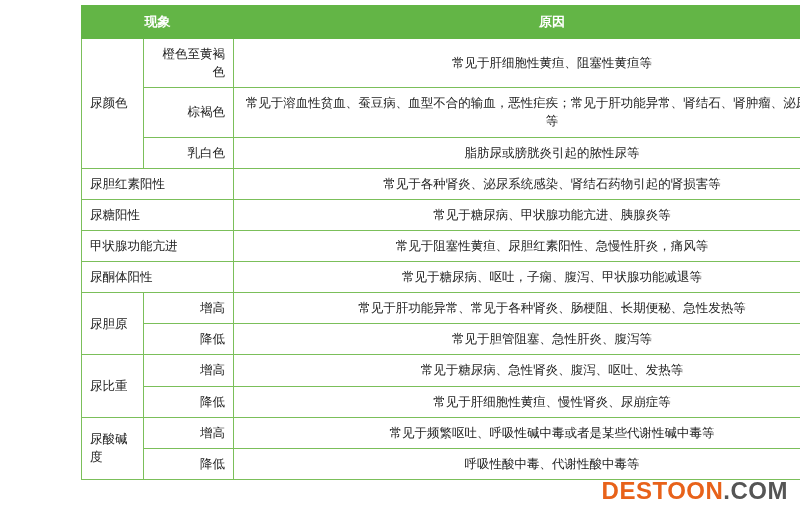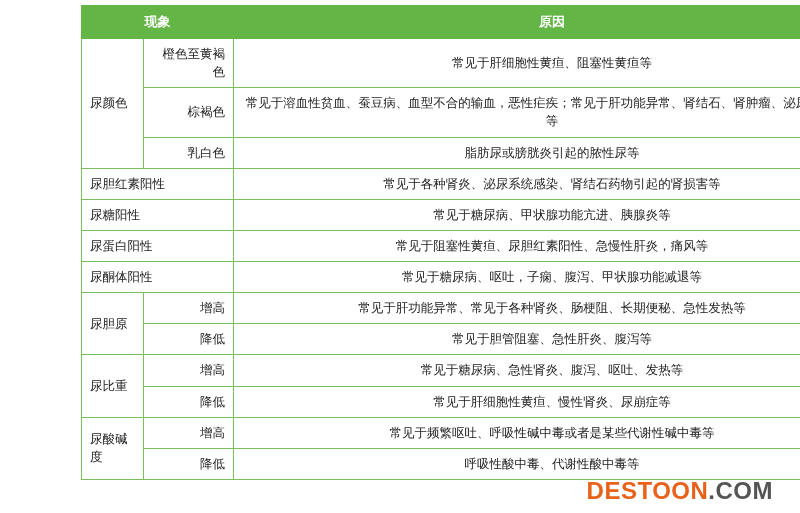--- a/index.html
+++ b/index.html
@@ -51,21 +51,21 @@
     font-weight: normal;
   }
   td.sub-cell {
     text-align: right;
   }
   td.cause-cell {
     text-align: center;
   }
   .watermark {
     position: absolute;
-    right: 27px;
+    right: 12px;
     bottom: 8px;
     font-family: "Liberation Sans", "DejaVu Sans", sans-serif;
     font-size: 24px;
     font-weight: bold;
     letter-spacing: 0.5px;
   }
   .wm-main { color: #e8621a; }
   .wm-sub { color: #555555; }
 </style>
 </head>
@@ -106,21 +106,21 @@
         <td class="cat-cell" colspan="2">尿胆红素阳性</td>
         <td class="cause-cell">常见于各种肾炎、泌尿系统感染、肾结石药物引起的肾损害等</td>
       </tr>
 
       <tr>
         <td class="cat-cell" colspan="2">尿糖阳性</td>
         <td class="cause-cell">常见于糖尿病、甲状腺功能亢进、胰腺炎等</td>
       </tr>
 
       <tr>
-        <td class="cat-cell" colspan="2">尿蛋白阳性</td>
+        <td class="cat-cell" colspan="2">甲状腺功能亢进</td>
         <td class="cause-cell">常见于阻塞性黄疸、尿胆红素阳性、急慢性肝炎，痛风等</td>
       </tr>
 
       <tr>
         <td class="cat-cell" colspan="2">尿酮体阳性</td>
         <td class="cause-cell">常见于糖尿病、呕吐，子痫、腹泻、甲状腺功能减退等</td>
       </tr>
 
       <tr>
         <td class="cat-cell" rowspan="2">尿胆原</td>

